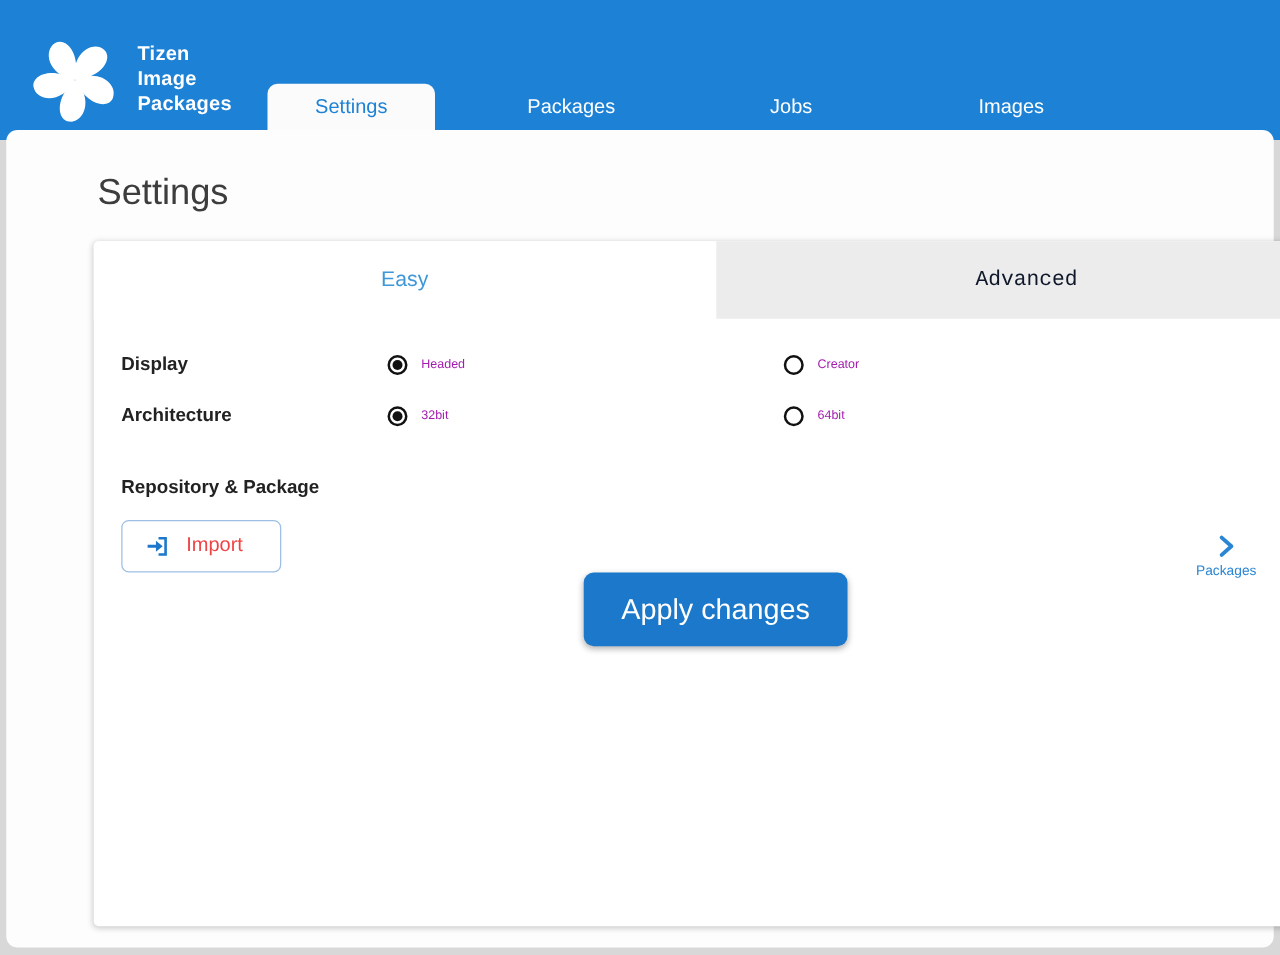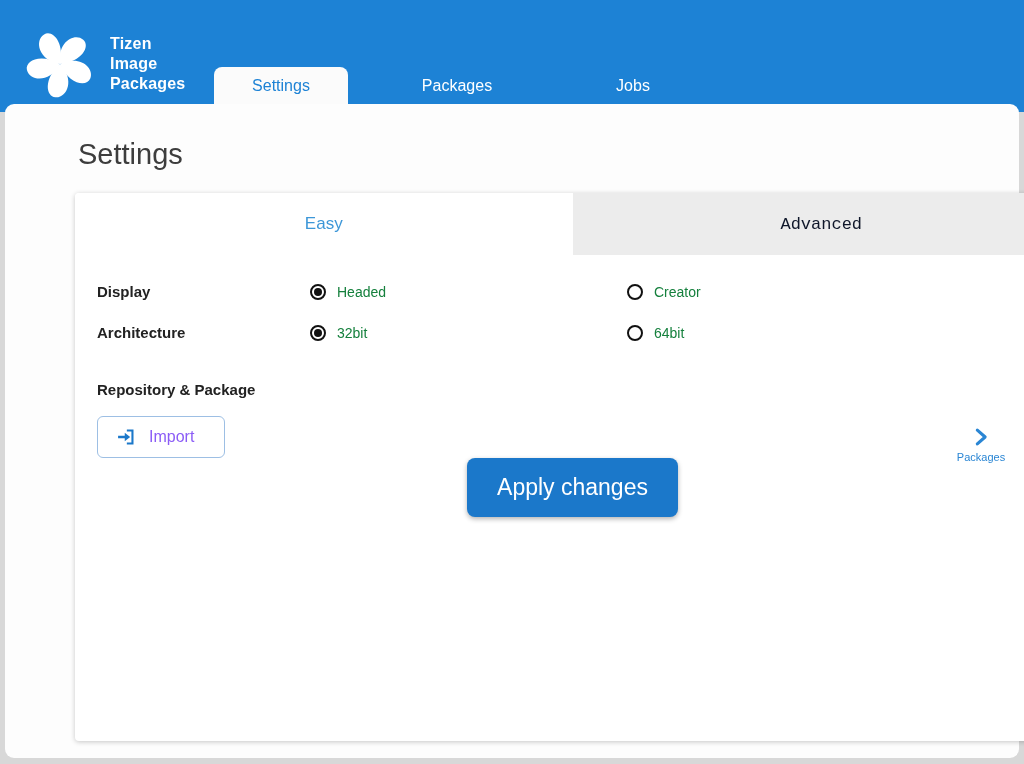--- a/index.html
+++ b/index.html
@@ -130,38 +130,38 @@
     position:relative;
     flex:0 0 16px;
   }
   .radio-circle.checked::after {
     content:"";
     position:absolute;
     inset:2px;
     background:#111111;
     border-radius:50%;
   }
-  .radio-label { font-size:14px; color:#15803d; }
+  .radio-label { font-size:10px; color:#a21caf; }
 
   .section-heading {
     padding:28px 0 6px 22px;
     font-size:15px;
     font-weight:bold;
     color:#222222;
   }
   .import-button {
     margin:12px 0 0 22px;
     display:inline-flex;
     align-items:center;
     gap:13px;
     padding:10px 30px 10px 18px;
     background:#ffffff;
     border:1px solid #9dbfe4;
     border-radius:6px;
-    color:#8b5cf6;
+    color:#ef4444;
     font-size:16px;
     cursor:pointer;
     align-self:flex-start;
   }
   .import-button svg { width:20px; height:20px; }
 
   .apply-row {
     margin-top:auto;
     text-align:center;
     padding-bottom:24px;
@@ -226,20 +226,23 @@
 
   <div class="main-nav">
     <div class="nav-slot">
       <div class="nav-item active">Settings</div>
     </div>
     <div class="nav-slot">
       <div class="nav-item">Packages</div>
     </div>
     <div class="nav-slot">
       <div class="nav-item">Jobs</div>
+    </div>
+    <div class="nav-slot">
+      <div class="nav-item">Images</div>
     </div>
   </div>
 </div>
 
 <div class="main-panel">
 
   <div class="page-title">Settings</div>
 
   <div class="settings-card">
     <div class="tabstrip">

